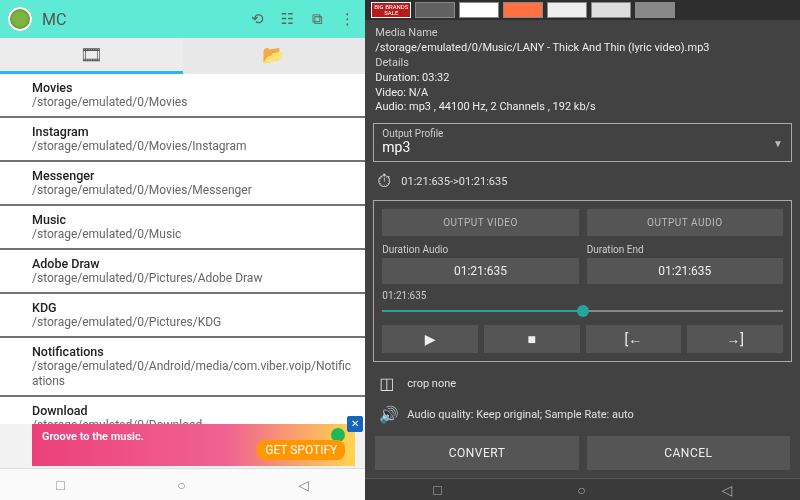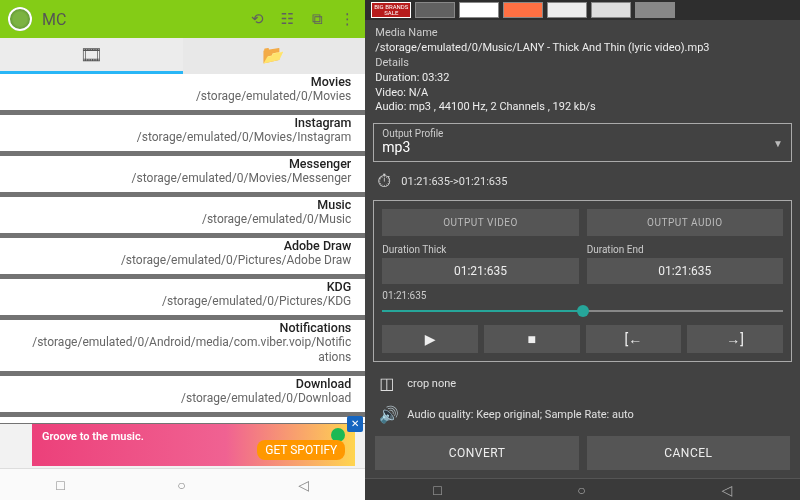--- a/index.html
+++ b/index.html
@@ -2,31 +2,31 @@
 <html><head>
 <meta charset="utf-8">
 <style>
 * { margin: 0; padding: 0; box-sizing: border-box; font-family: Roboto, Arial, sans-serif; }
 body { width: 800px; height: 500px; background: #fff; display: flex; overflow: hidden; }
 .pane { height: 100%; overflow: hidden; display: flex; flex-direction: column; }
 .left { width: 400px; background: #f2f2f2; }
 .right { width: 476px; background: #424242; color: #e0e0e0; font-size: 11px; }
 
 
-.topbar { height: 38px; background: #84cc16; display: flex; align-items: center; padding: 14px 8px; gap: 10px; color: #555; }
+.topbar { height: 38px; background: #5eead4; display: flex; align-items: center; padding: 14px 8px; gap: 10px; color: #555; }
 .app-icon { width: 24px; height: 24px; background: radial-gradient(circle,#7cb342 40%,#558b2f 70%); border-radius: 50%; box-shadow: inset 0 0 0 2px #fff; }
 .app-title { font-size: 16px; color: #555; flex: 1; }
 .topbar .ticon { width: 20px; text-align: center; font-size: 15px; color: #606060; cursor: pointer; }
 
 .tabs { height: 36px; display: flex; background: #e8e8e8; }
 .tab { flex: 1; display: flex; align-items: center; justify-content: center; font-size: 18px; color: #555; border-bottom: 3px solid transparent; }
 .tab.active { border-bottom-color: #29b6f6; background: #ececec; }
 
 .list { flex: 1; overflow-y: auto; background: #fff; }
-.row { padding: 0 14px 6px 32px; border-bottom: 5px solid #737373; text-align: right; }
+.row { padding: 6px 14px 6px 32px; border-bottom: 2px solid #737373; }
 .row .name { font-size: 12.5px; color: #222; font-weight: 500; }
 .row .path { font-size: 12px; color: #666; word-break: break-all; line-height: 1.25; }
 
 .ad { height: 42px; margin: 0 10px 2px 32px; background: linear-gradient(90deg,#ec407a 0%,#f06292 60%,#ffd54f 100%); position: relative; color: #fff; font-size: 11px; padding: 6px 10px; }
 .ad .close { position: absolute; top: -8px; right: -8px; width: 16px; height: 16px; background: #1565c0; color: #fff; border-radius: 2px; font-size: 10px; line-height: 16px; text-align: center; }
 .ad .btn { position: absolute; right: 10px; bottom: 6px; background: #ff9800; color: #fff; font-size: 12px; padding: 3px 8px; border-radius: 8px; }
 .ad .sp { position: absolute; right: 10px; top: 4px; width: 14px; height: 14px; background: #1db954; border-radius: 50%; }
 
 .navbar { height: 32px; display: flex; align-items: center; justify-content: space-around; background: #fafafa; border-top: 1px solid #ddd; color: #888; font-size: 14px; }
 
@@ -162,21 +162,21 @@
     <span class="ic">⏱</span>
     <span>01:21:635-&gt;01:21:635</span>
   </div>
   <div class="controls">
     <div class="btnrow">
       <div class="gbtn">OUTPUT VIDEO</div>
       <div class="gbtn">OUTPUT AUDIO</div>
     </div>
     <div class="durrow">
       <div class="durblock">
-        <div class="dl">Duration Thick</div>
+        <div class="dl">Duration Audio</div>
         <div class="dv">01:21:635</div>
       </div>
       <div class="durblock">
         <div class="dl">Duration End</div>
         <div class="dv">01:21:635</div>
       </div>
     </div>
     <div class="tlabel">01:21:635</div>
     <div class="slider">
       <div class="track"></div>

